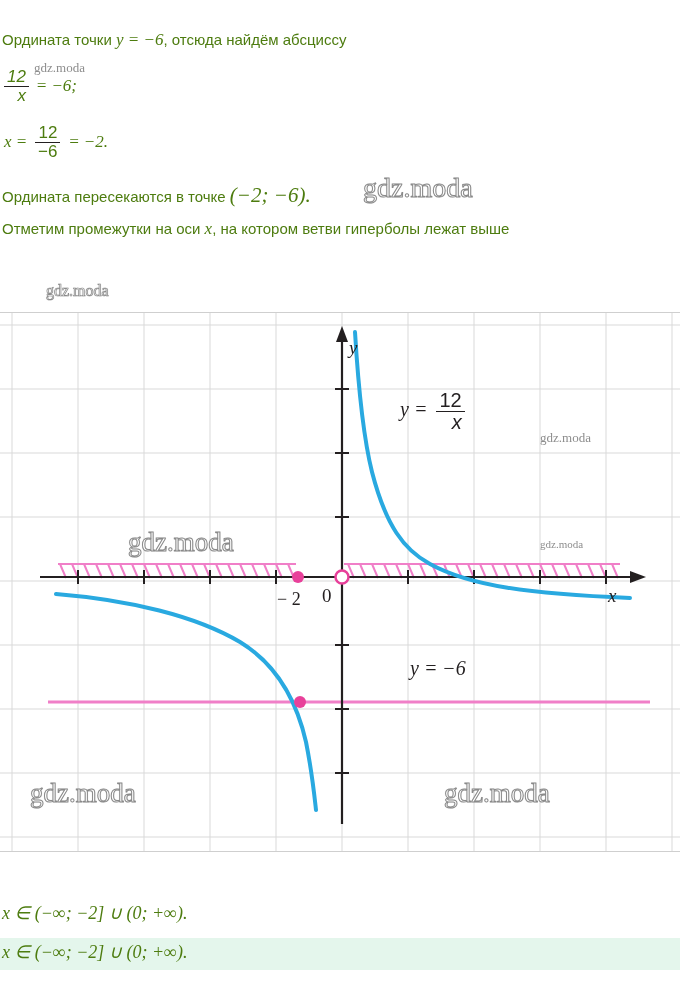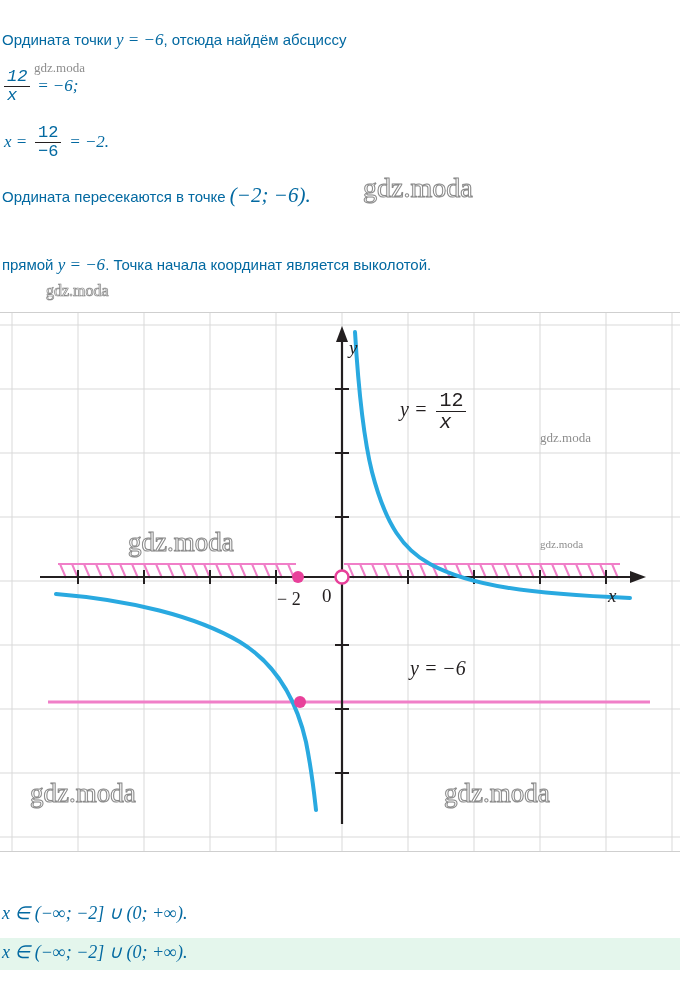--- a/index.html
+++ b/index.html
@@ -10,26 +10,26 @@
     color:#231f20;
     position:relative;
     overflow:hidden;
   }
   .page{position:relative;width:680px;height:1007px;}
 
   .textline{
     position:absolute;
     font-size:15px;
     white-space:nowrap;
-    color:#0369a1;
+    color:#4d7c0f;
   }
   .it{font-family:"Liberation Serif", serif;font-style:italic;}
 
   
-  .frac{display:inline-block;vertical-align:middle;text-align:left;font-family:Liberation Mono, monospace;font-style:italic;line-height:1.05;}
+  .frac{display:inline-block;vertical-align:middle;text-align:right;font-family:Liberation Sans, sans-serif;font-style:italic;line-height:1.05;}
   .frac .num{display:block;padding:0 3px;}
   .frac .den{display:block;border-top:1.3px solid #231f20;padding:0 3px;}
   .upr{font-style:normal;}
 
   
   .wm{
     position:absolute;
     font-family:"Liberation Serif", serif;
     color:#ffffff;
     -webkit-text-stroke:1px #8a8a8a;
@@ -83,24 +83,24 @@
       <span class="num upr">12</span>
       <span class="den upr">−6</span>
     </span>
     <span class="it">= −2.</span>
   </div>
 
   <div class="textline" style="left:2px;top:183px;">
     <span>Ордината пересекаются в точке </span><span class="it" style="font-size:21px;">(−2; −6).</span>
   </div>
 
-
-  <div class="textline" style="left:2px;top:255px;">
-    <span>прямой </span><span class="it" style="font-size:17px;">y = −6</span><span>. Точка начала координат является выколотой.</span>
-  </div>
+  <div class="textline" style="left:2px;top:219px;">
+    <span>Отметим промежутки на оси </span><span class="it" style="font-size:17px;">x</span><span>, на котором ветви гиперболы лежат выше</span>
+  </div>
+
 
   <div class="wm-small" style="left:34px;top:60px;">gdz.moda</div>
   <div class="wm" style="left:363px;top:172px;font-size:28px;">gdz.moda</div>
   <div class="wm" style="left:46px;top:282px;font-size:16px;-webkit-text-stroke:0.7px #8a8a8a;">gdz.moda</div>
 
   <div class="graph">
     <svg class="grid-bg" width="680" height="540" viewBox="0 0 680 540">
 
       <g stroke="#d9d9d9" stroke-width="1">
         <line x1="12" y1="0" x2="12" y2="540"></line>

